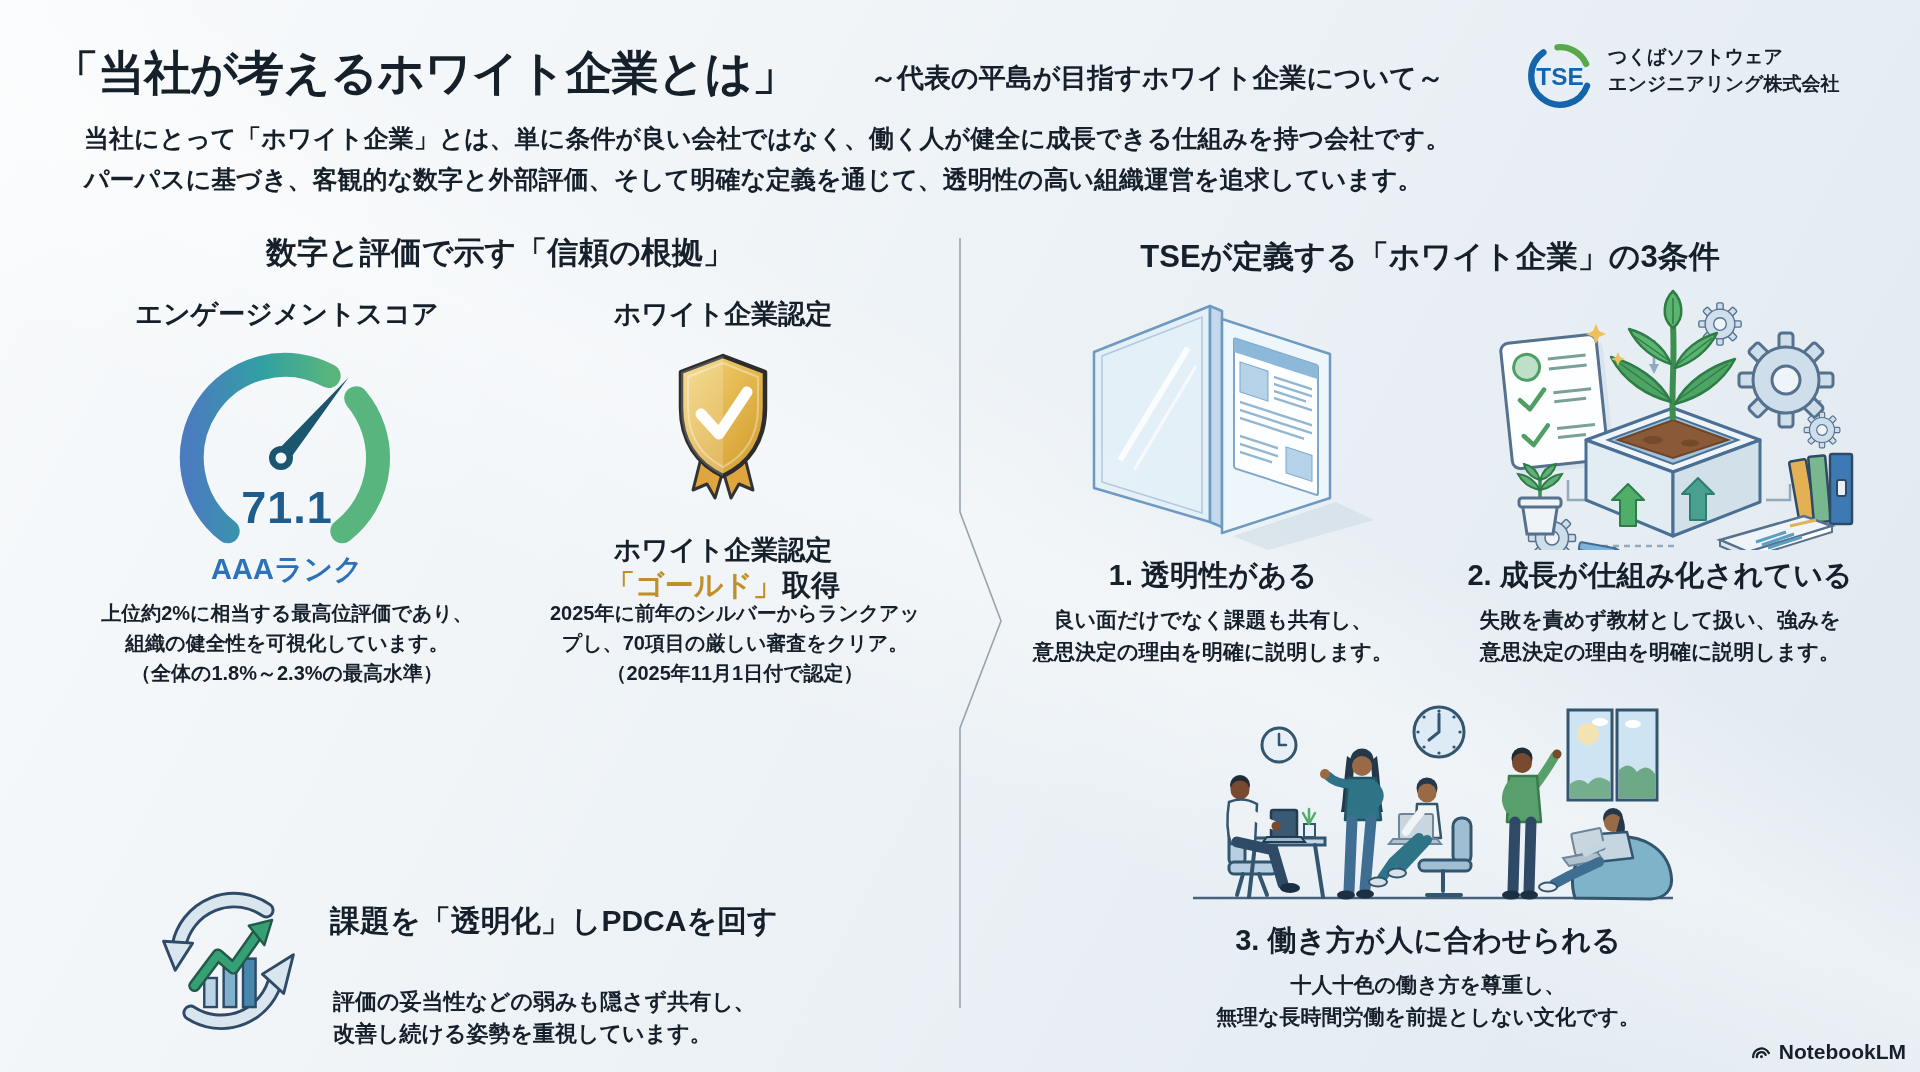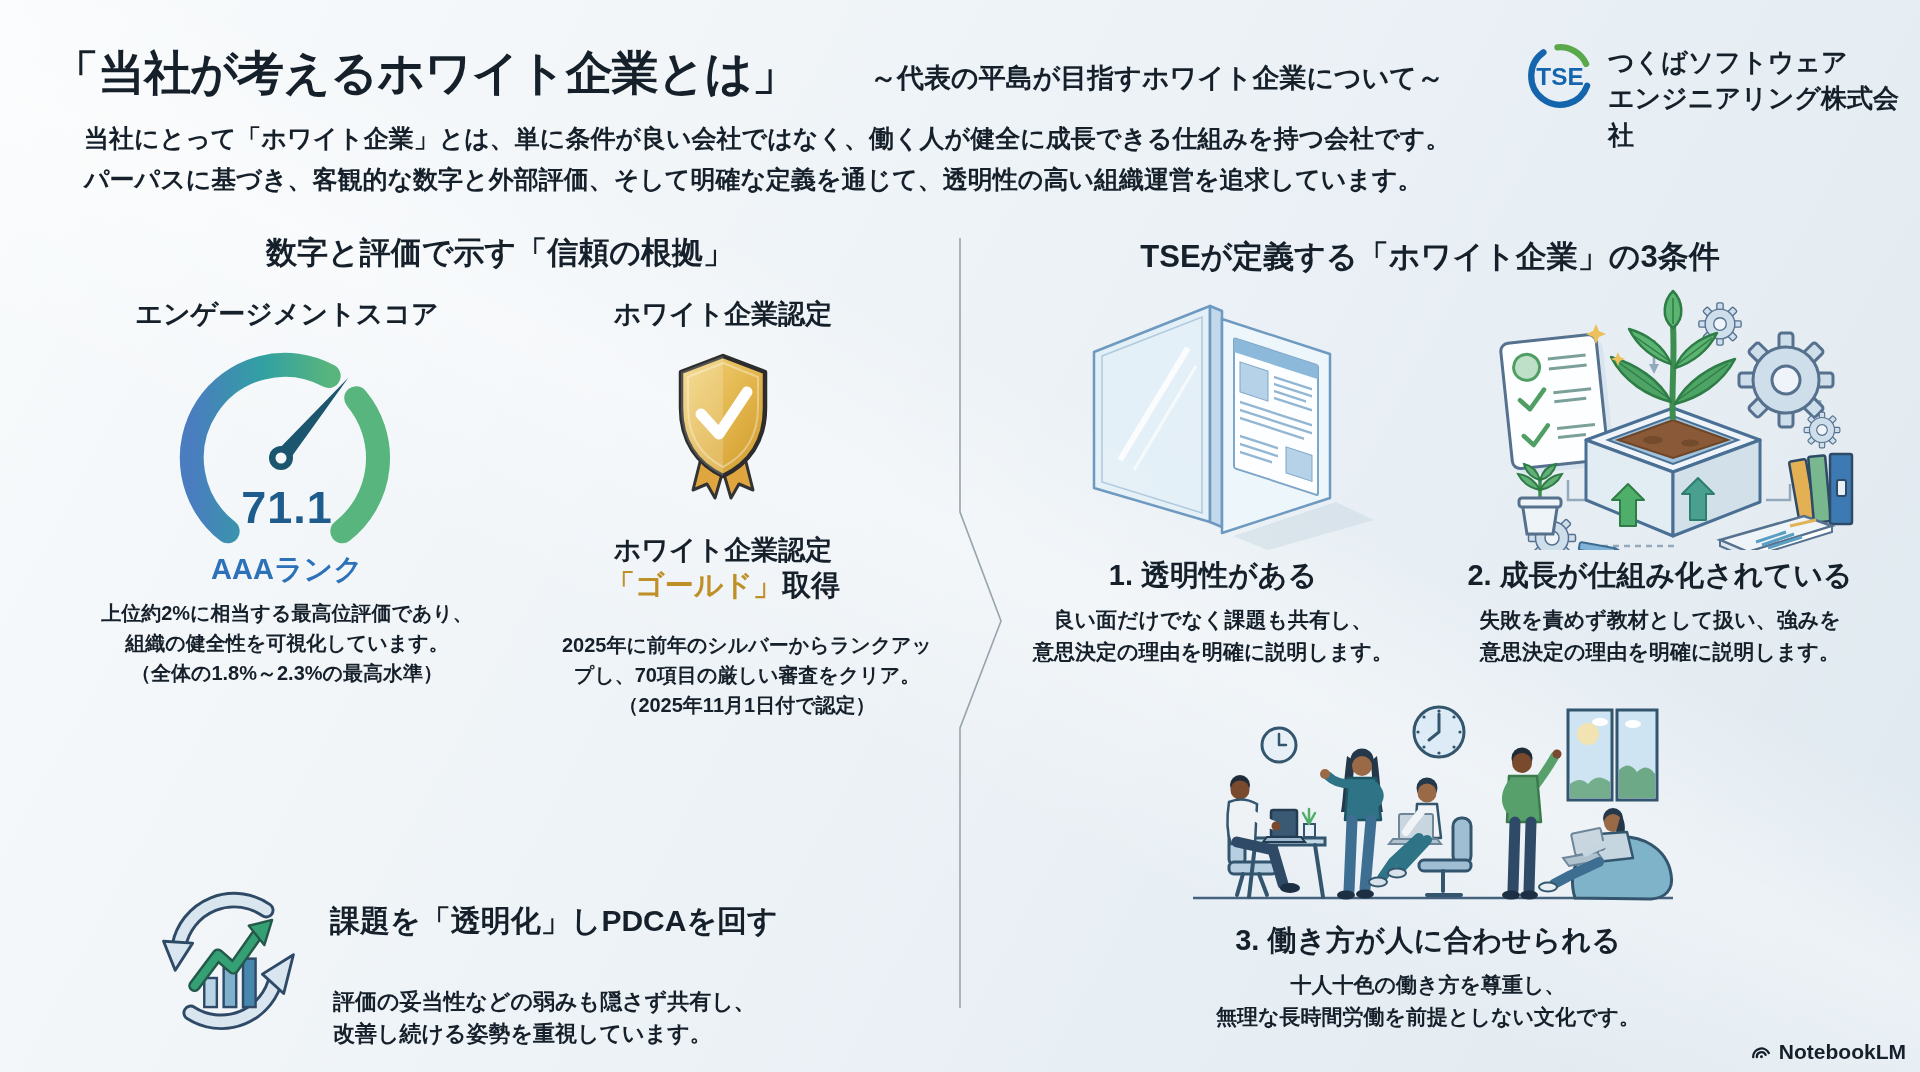--- a/index.html
+++ b/index.html
@@ -7,21 +7,21 @@
     position:relative;width:1920px;height:1072px;overflow:hidden;
     font-family:"Liberation Sans","DejaVu Sans",sans-serif;color:#16202a;
     background:linear-gradient(118deg,#f9fbfc 0%,#eef3f7 42%,#e0e9f0 100%);
   }
   .sheen{position:absolute;inset:0;pointer-events:none;
     background:linear-gradient(205deg,rgba(255,255,255,0) 40%,rgba(255,255,255,.38) 50%,rgba(255,255,255,0) 63%);}
   .abs{position:absolute;}
   .center{text-align:center;}
   .title{font-size:47px;font-weight:900;letter-spacing:-1px;white-space:nowrap;}
   .subtitle{font-size:27px;font-weight:800;white-space:nowrap;}
-  .company{font-size:26px;font-weight:700;line-height:1.4;}
+  .company{font-size:19px;font-weight:700;line-height:1.4;}
   .intro{font-size:25px;font-weight:700;line-height:1.62;white-space:nowrap;}
   .section-heading{font-size:31px;font-weight:800;}
   .col-title{font-size:27px;font-weight:800;}
   .score{font-size:45px;font-weight:800;color:#1e5c8d;letter-spacing:1px;}
   .rank{font-size:29px;font-weight:800;color:#2d72b8;}
   .desc{font-size:20px;font-weight:700;line-height:1.5;}
   .cert-line{font-size:27px;font-weight:800;}
   .cert-rank{font-size:29px;font-weight:800;}
   .gold{color:#bf9028;}
   .pdca-title{font-size:30px;font-weight:800;white-space:nowrap;}
@@ -101,21 +101,21 @@
       <path d="M60 6 L102 22 L102 58 C102 92 85 114 60 126 C35 114 18 92 18 58 L18 22 Z" fill="url(#goldg)" stroke="#2d2d2d" stroke-width="4.5" stroke-linejoin="round"></path>
       <path d="M60 6 L18 22 L18 58 C18 92 35 114 60 126 Z" fill="rgba(255,255,255,0.18)"></path>
       <path d="M60 13 L95 27 L95 57 C95 87 81 106 60 117 C39 106 25 87 25 57 L25 27 Z" fill="none" stroke="rgba(255,255,255,0.35)" stroke-width="2"></path>
       <path d="M38 64 L56 84 L84 42" fill="none" stroke="#ffffff" stroke-width="11" stroke-linecap="round" stroke-linejoin="round"></path>
     </svg>
   </div>
   <div class="abs cert-line center" style="left:518px;top:532px;width:410px;">ホワイト企業認定</div>
   <div class="abs cert-rank center" style="left:518px;top:566px;width:410px;">
     <span class="gold">「ゴールド」</span><span>取得</span>
   </div>
-  <div class="abs desc center" style="left:532px;top:598px;width:430px;margin-top:32px;">
+  <div class="abs desc center" style="left:520px;top:598px;width:430px;">
     <div>2025年に前年のシルバーからランクアッ</div>
     <div>プし、70項目の厳しい審査をクリア。</div>
     <div>（2025年11月1日付で認定）</div>
   </div>
 
   <div class="abs" style="left:150px;top:885px;width:155px;height:155px;">
     <svg width="155" height="155" viewBox="0 0 160 160">
       <path d="M120 26 A58 58 0 0 0 30 62" fill="none" stroke="#2e4a66" stroke-width="17" stroke-linecap="round"></path>
       <path d="M120 26 A58 58 0 0 0 30 62" fill="none" stroke="#d9e6ef" stroke-width="11" stroke-linecap="round"></path>
       <polygon points="14,58 44,60 26,88" fill="#d9e6ef" stroke="#2e4a66" stroke-width="3" stroke-linejoin="round"></polygon>

